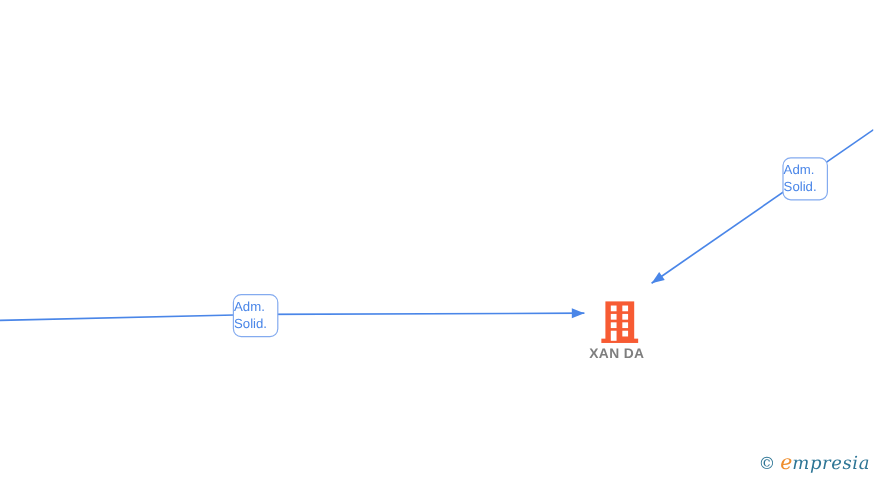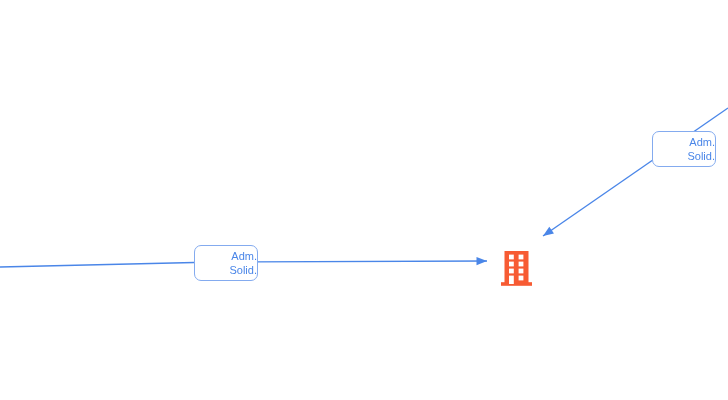--- a/index.html
+++ b/index.html
@@ -16,29 +16,29 @@
     background: #ffffff;
   }
   .edges-svg {
     position: absolute;
     left: 0;
     top: 0;
   }
   .edge-label {
     position: absolute;
     box-sizing: border-box;
-    width: 64px;
+    width: 38px;
     height: 36px;
     background: #ffffff;
     border: 1.5px solid #84abef;
     border-radius: 7px;
     color: #4a86e8;
     font-size: 11px;
     line-height: 14px;
-    text-align: right;
+    text-align: left;
     padding-top: 3px;
     cursor: pointer;
   }
   .edge-label span { display: block; }
   #edge-label-left  { left: 194px; top: 245px; }
   #edge-label-right { left: 652px; top: 131px; }
   .company-node { position: absolute; cursor: pointer; }
   .building-wrap {
     position: absolute;
     left: 501px;
@@ -119,17 +119,21 @@
           <rect x="8" y="10.6" width="4.8" height="4.8"></rect>
           <rect x="17.6" y="10.6" width="4.8" height="4.8"></rect>
           <rect x="8" y="17.6" width="4.8" height="4.8"></rect>
           <rect x="17.6" y="17.6" width="4.8" height="4.8"></rect>
           <rect x="8" y="24.6" width="4.8" height="8.4"></rect>
           <rect x="17.6" y="24.6" width="4.8" height="4.8"></rect>
         </g>
       </svg>
     </div>
     <div class="company-name">
+      <span>XAN DA</span>
     </div>
   </div>
 
+  <div class="watermark">
+    <span class="copy">©</span><span class="brand-first">e</span><span class="brand-rest">mpresia</span>
+  </div>
 
 </div>
 
 </body></html>

